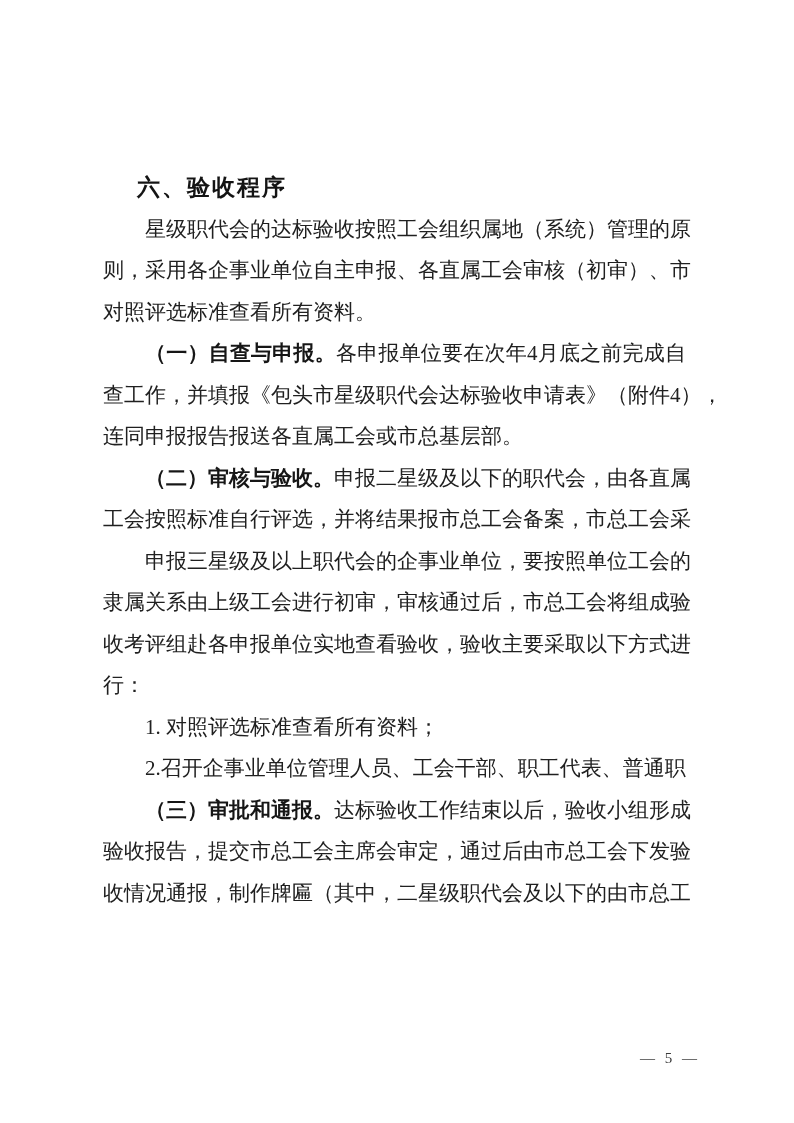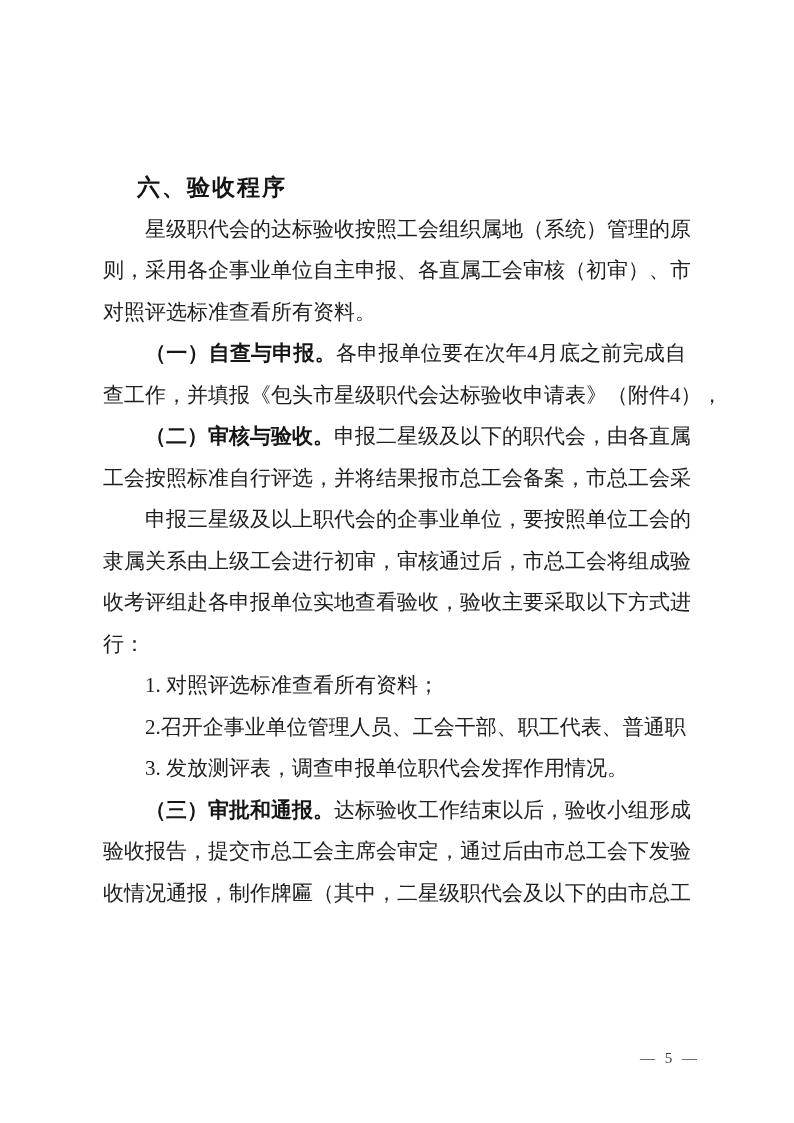--- a/index.html
+++ b/index.html
@@ -181,20 +181,21 @@
           <span class="ch">请</span>
           <span class="ch">表</span>
           <span class="ch">》</span>
           <span class="ch">（</span>
           <span class="ch">附</span>
           <span class="ch">件</span>
           <span class="ch">4</span>
           <span class="ch">）</span>
           <span class="ch">，</span>
         </div>
+        <div class="line"><span>连同申报报告报送各直属工会或市总基层部。</span></div>
         <div class="line indent justify">
           <span class="ch bold">（</span>
           <span class="ch bold">二</span>
           <span class="ch bold">）</span>
           <span class="ch bold">审</span>
           <span class="ch bold">核</span>
           <span class="ch bold">与</span>
           <span class="ch bold">验</span>
           <span class="ch bold">收</span>
           <span class="ch bold">。</span>
@@ -358,21 +359,20 @@
           <span class="ch">、</span>
           <span class="ch">职</span>
           <span class="ch">工</span>
           <span class="ch">代</span>
           <span class="ch">表</span>
           <span class="ch">、</span>
           <span class="ch">普</span>
           <span class="ch">通</span>
           <span class="ch">职</span>
         </div>
-        <div class="line indent"><span>3. 发放测评表，调查申报单位职代会发挥作用情况。</span></div>
         <div class="line indent justify">
           <span class="ch bold">（</span>
           <span class="ch bold">三</span>
           <span class="ch bold">）</span>
           <span class="ch bold">审</span>
           <span class="ch bold">批</span>
           <span class="ch bold">和</span>
           <span class="ch bold">通</span>
           <span class="ch bold">报</span>
           <span class="ch bold">。</span>

